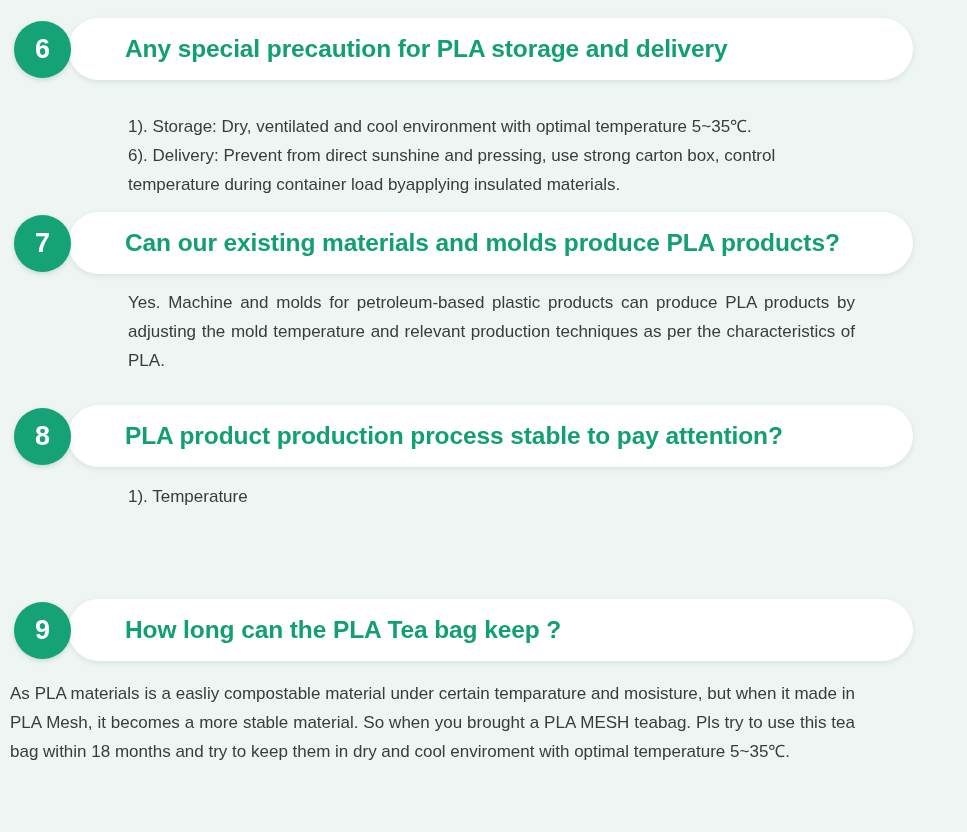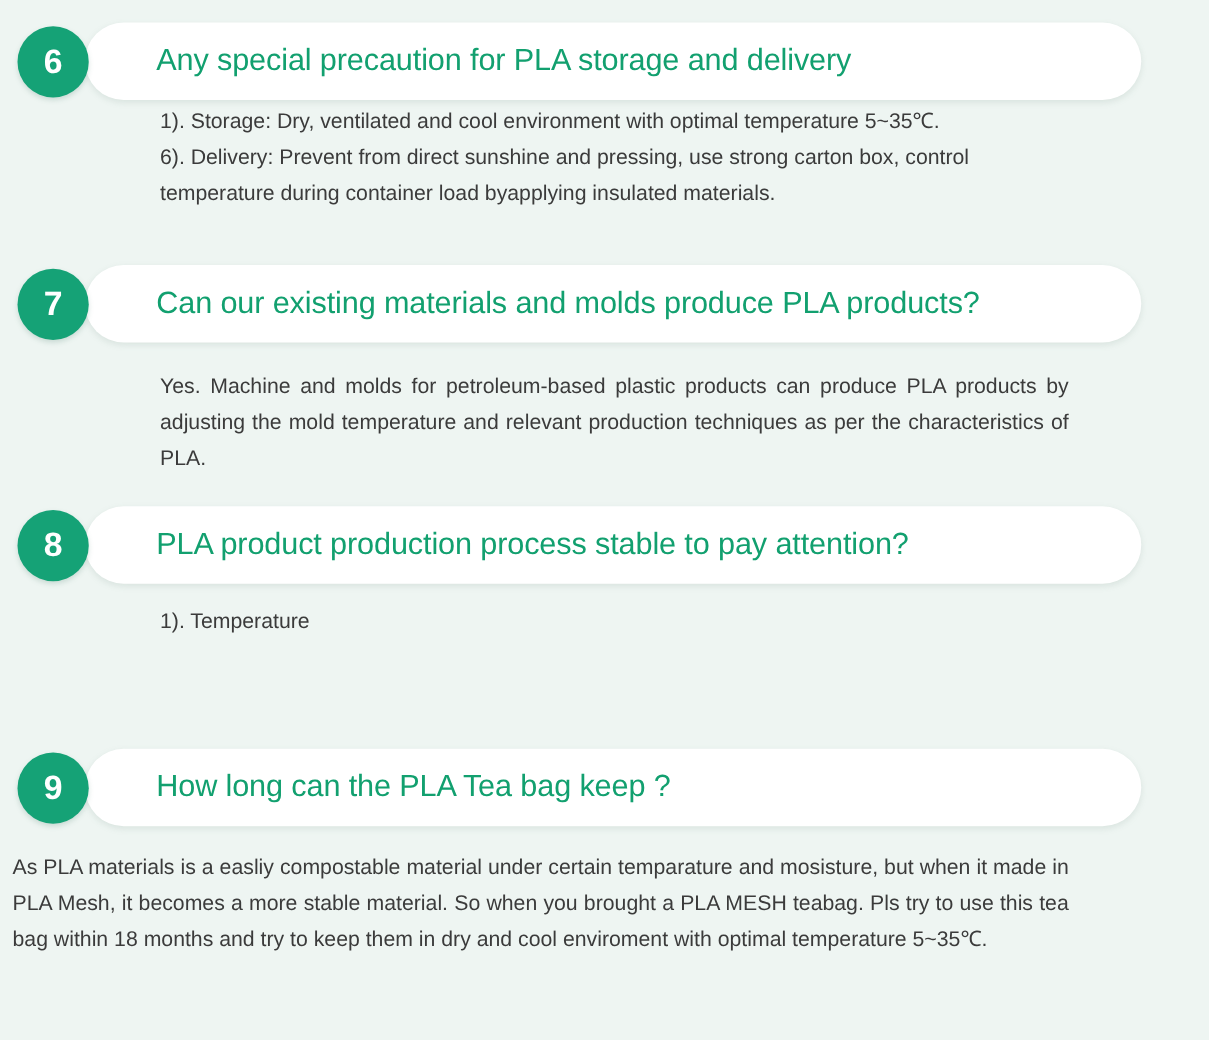--- a/index.html
+++ b/index.html
@@ -66,21 +66,21 @@
   .question-text {
     position: absolute;
     left: 57px;
     right: 25px;
     top: 0;
     height: 62px;
     display: flex;
     align-items: center;
     color: #12a06f;
     font-size: 24.5px;
-    font-weight: normal;
+    font-weight: bold;
     letter-spacing: -0.1px;
     white-space: nowrap;
     z-index: 3;
   }
 
   
   .answer-block {
     margin-left: 128px;
     margin-right: 112px;
     color: #3b3b3b;
@@ -98,22 +98,22 @@
   .answer-block.lines p {
     text-align: left;
   }
 
   
   #faq-6  { position: absolute; top: 18px;  left: 0; right: 0; }
   #faq-7  { position: absolute; top: 212px; left: 0; right: 0; }
   #faq-8  { position: absolute; top: 405px; left: 0; right: 0; }
   #faq-9  { position: absolute; top: 599px; left: 0; right: 0; }
 
-  #faq-6 .answer-block { padding-top: 2px; }
-  #faq-7 .answer-block { padding-top: 4px; margin-top: 16px; }
+  #faq-6 .answer-block { padding-top: 32px; }
+  #faq-7 .answer-block { padding-top: 14px; }
   #faq-8 .answer-block { padding-top: 15px; }
   #faq-9 .answer-block { padding-top: 18px; margin-left: 10px; }
 </style>
 </head>
 <body>
 
 <div class="faq-page">
 
   <div class="faq-item" id="faq-6">
     <div class="question-row">

